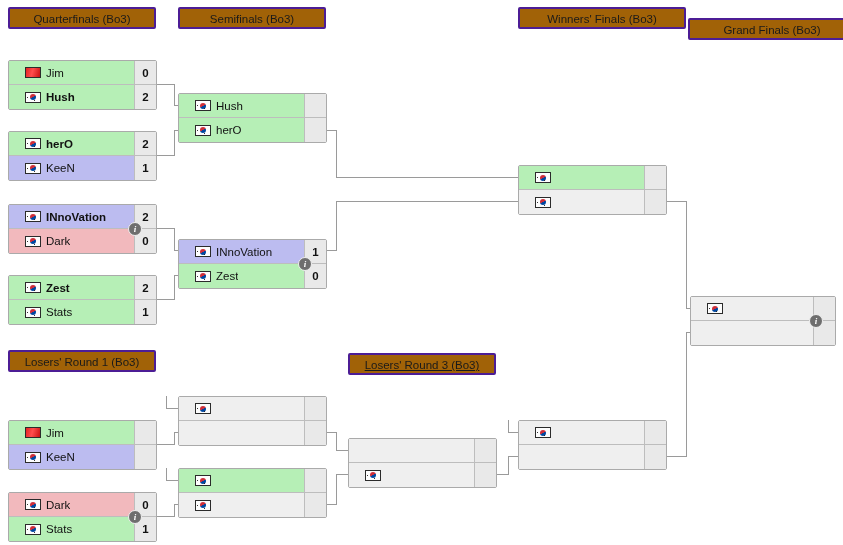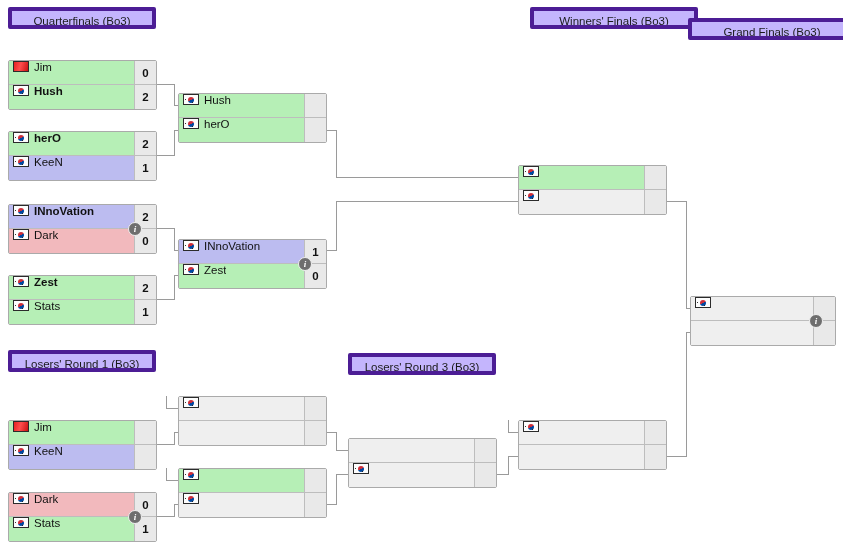--- a/index.html
+++ b/index.html
@@ -24,22 +24,22 @@
     width: 843px;
     height: 545px;
   }
 
   
   .round-header {
     position: absolute;
     height: 22px;
     line-height: 20px;
     text-align: center;
-    background: #c4b5fd;
-    border: 4px solid #4c1d95;
+    background: #a16207;
+    border: 2px solid #4c1d95;
     border-radius: 2px;
     font-size: 11.5px;
     color: #1a1a1a;
     white-space: nowrap;
     overflow: hidden;
   }
 
   
   .match {
     position: absolute;
@@ -57,21 +57,22 @@
   }
   .mrow.first { border-bottom: 1px solid #bdbdbd; }
   .mrow.win   { background: #b6efb6; }
   .mrow.lose  { background: #bcbcf0; }
   .mrow.elim  { background: #f2b9bd; }
   .mrow.empty { background: #efefef; }
 
   .mname {
     flex: 1 1 auto;
     display: flex;
-    padding-left: 4px;
+    align-items: center;
+    padding-left: 16px;
     min-width: 0;
     overflow: hidden;
   }
   .plabel {
     font-size: 11.5px;
     color: #111111;
     white-space: nowrap;
     overflow: hidden;
     text-overflow: ellipsis;
     line-height: 12px;
@@ -152,25 +153,26 @@
   }
   .conn.h { height: 1px; }
   .conn.v { width: 1px; }
 </style>
 </head>
 <body>
 
 <div id="bracket-root">
 
   <div class="round-header" style="left:8px;  top:7px;  width:148px;">Quarterfinals (Bo3)</div>
-  <div class="round-header" style="left:530px; top:7px; width:168px;">Winners' Finals (Bo3)</div>
+  <div class="round-header" style="left:178px; top:7px; width:148px;">Semifinals (Bo3)</div>
+  <div class="round-header" style="left:518px; top:7px; width:168px;">Winners' Finals (Bo3)</div>
   <div class="round-header" style="left:688px; top:18px; width:168px;">Grand Finals (Bo3)</div>
 
   <div class="round-header" style="left:8px;   top:350px; width:148px;">Losers' Round 1 (Bo3)</div>
-  <div class="round-header" style="left:348px; top:353px; width:148px;">Losers' Round 3 (Bo3)</div>
+  <div class="round-header" style="left:348px; top:353px; width:148px;text-decoration:underline;">Losers' Round 3 (Bo3)</div>
 
   <div class="conn h" style="left:157px; top:84px;  width:18px;"></div>
   <div class="conn v" style="left:174px; top:84px;  height:22px;"></div>
   <div class="conn h" style="left:174px; top:105px; width:5px;"></div>
 
   <div class="conn h" style="left:157px; top:155px; width:18px;"></div>
   <div class="conn v" style="left:174px; top:130px; height:26px;"></div>
   <div class="conn h" style="left:174px; top:130px; width:5px;"></div>
 
   <div class="conn h" style="left:157px; top:228px; width:18px;"></div>

